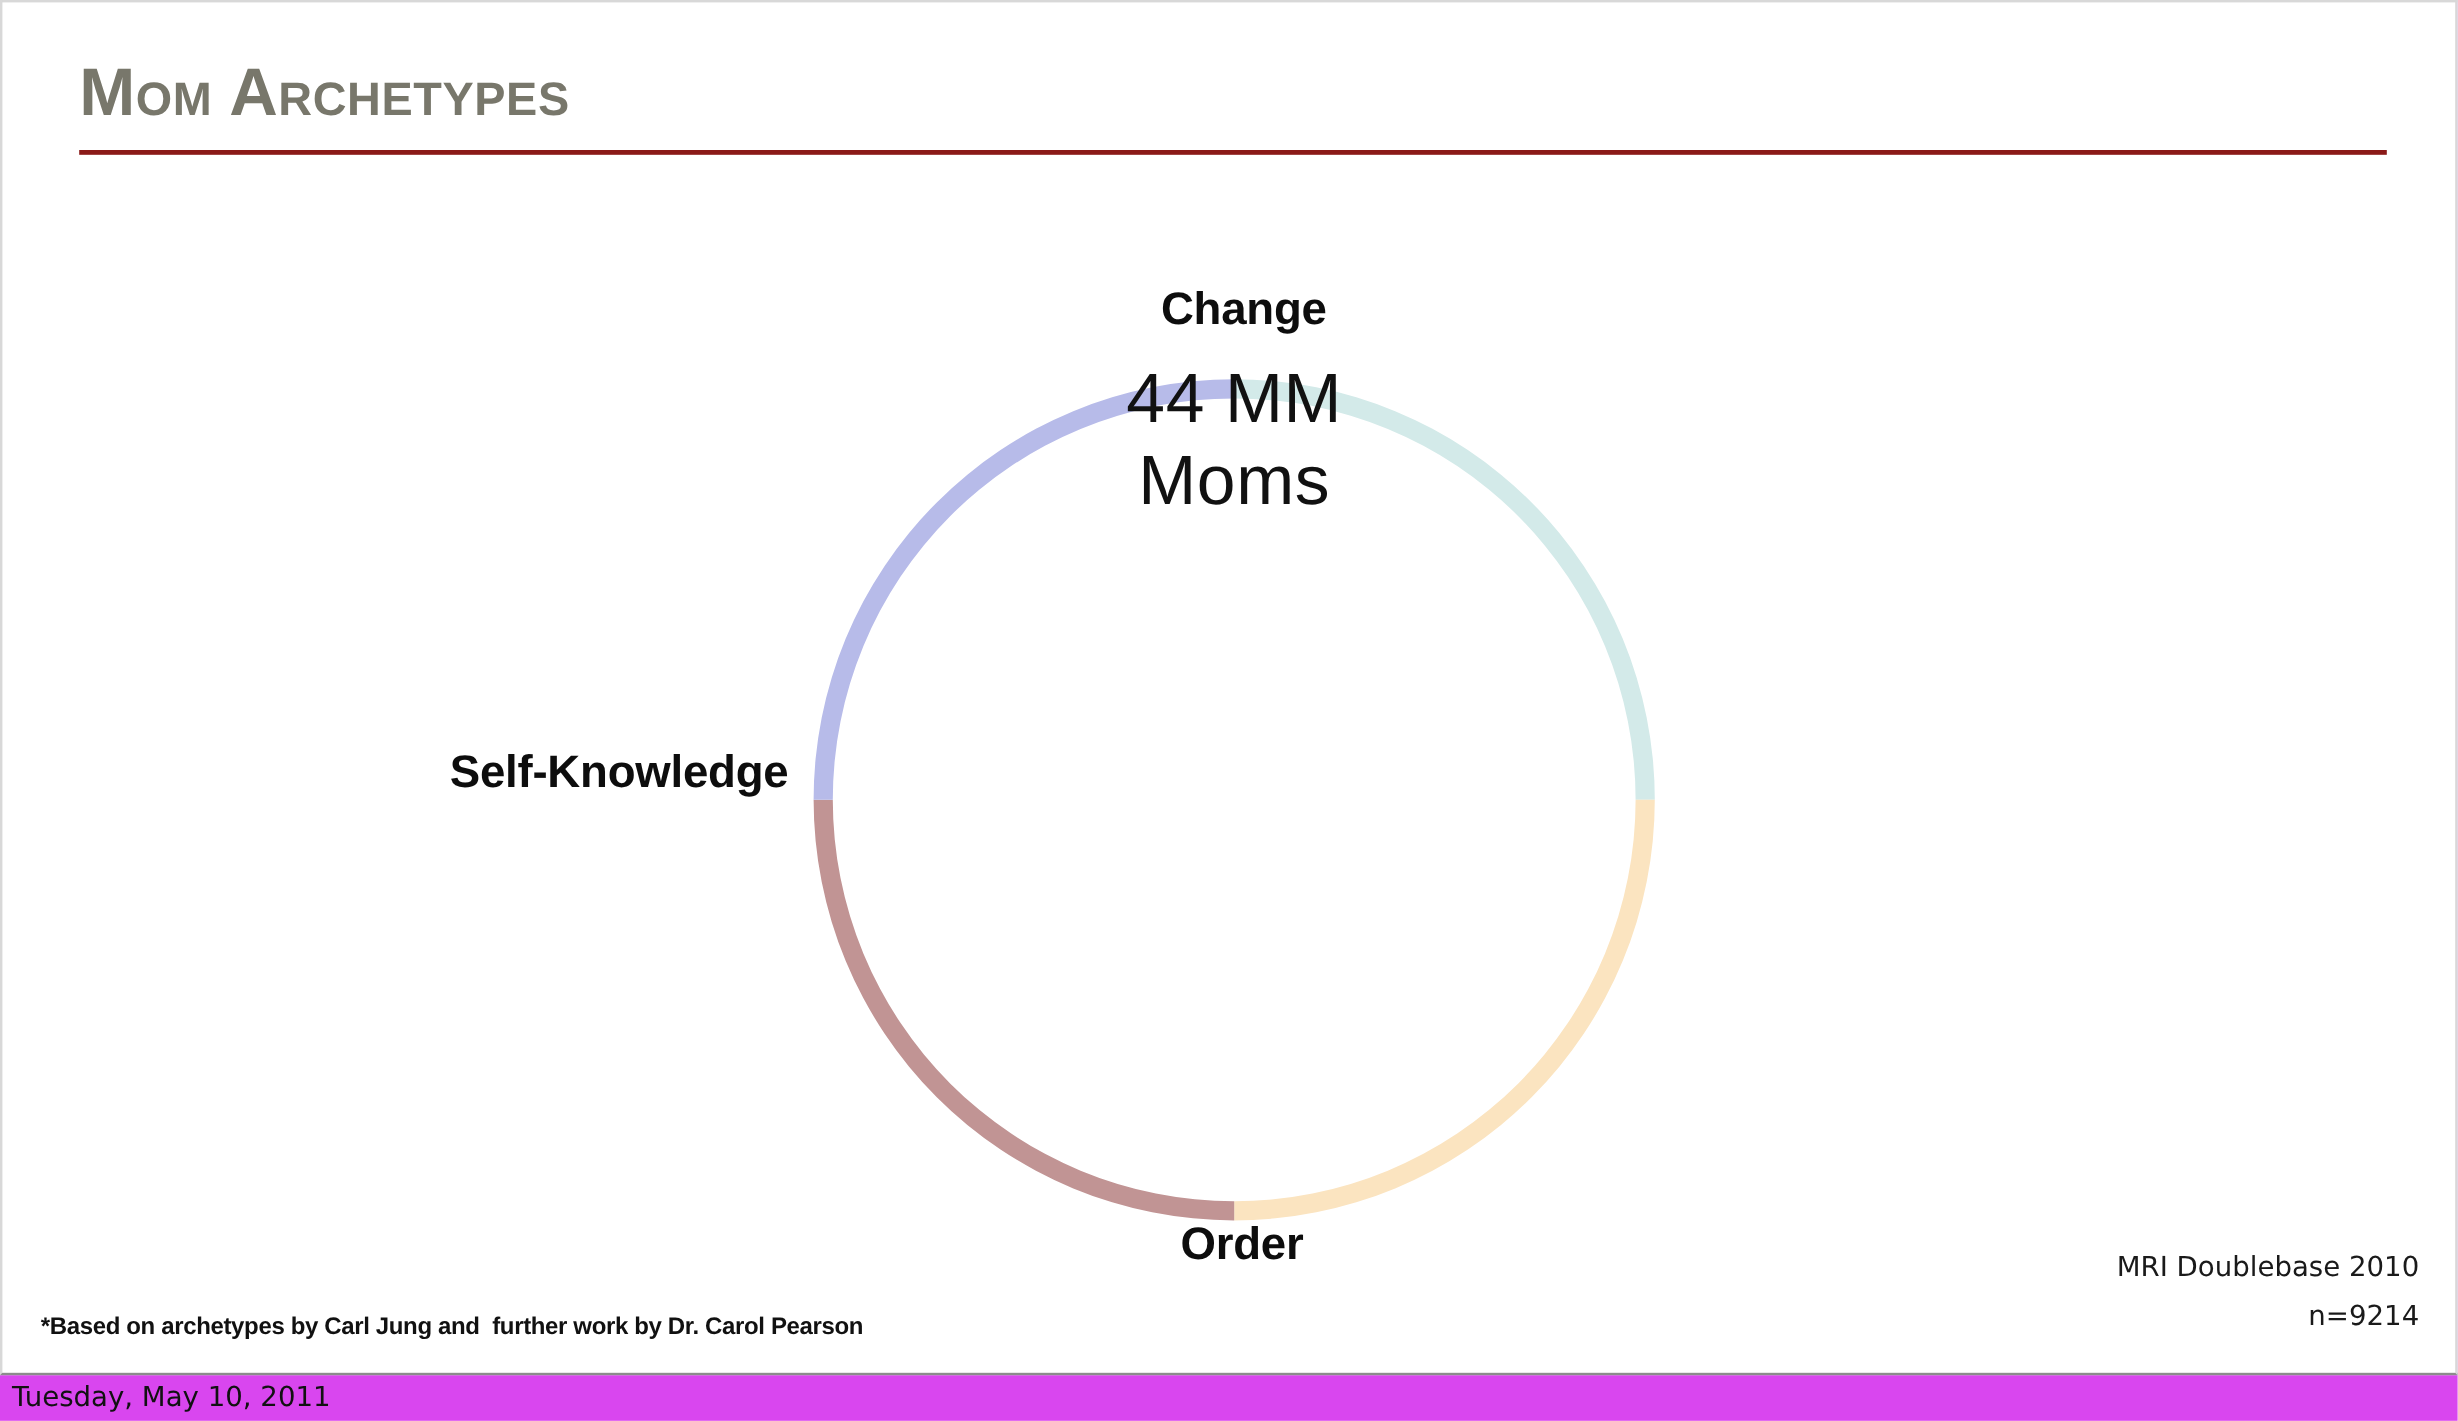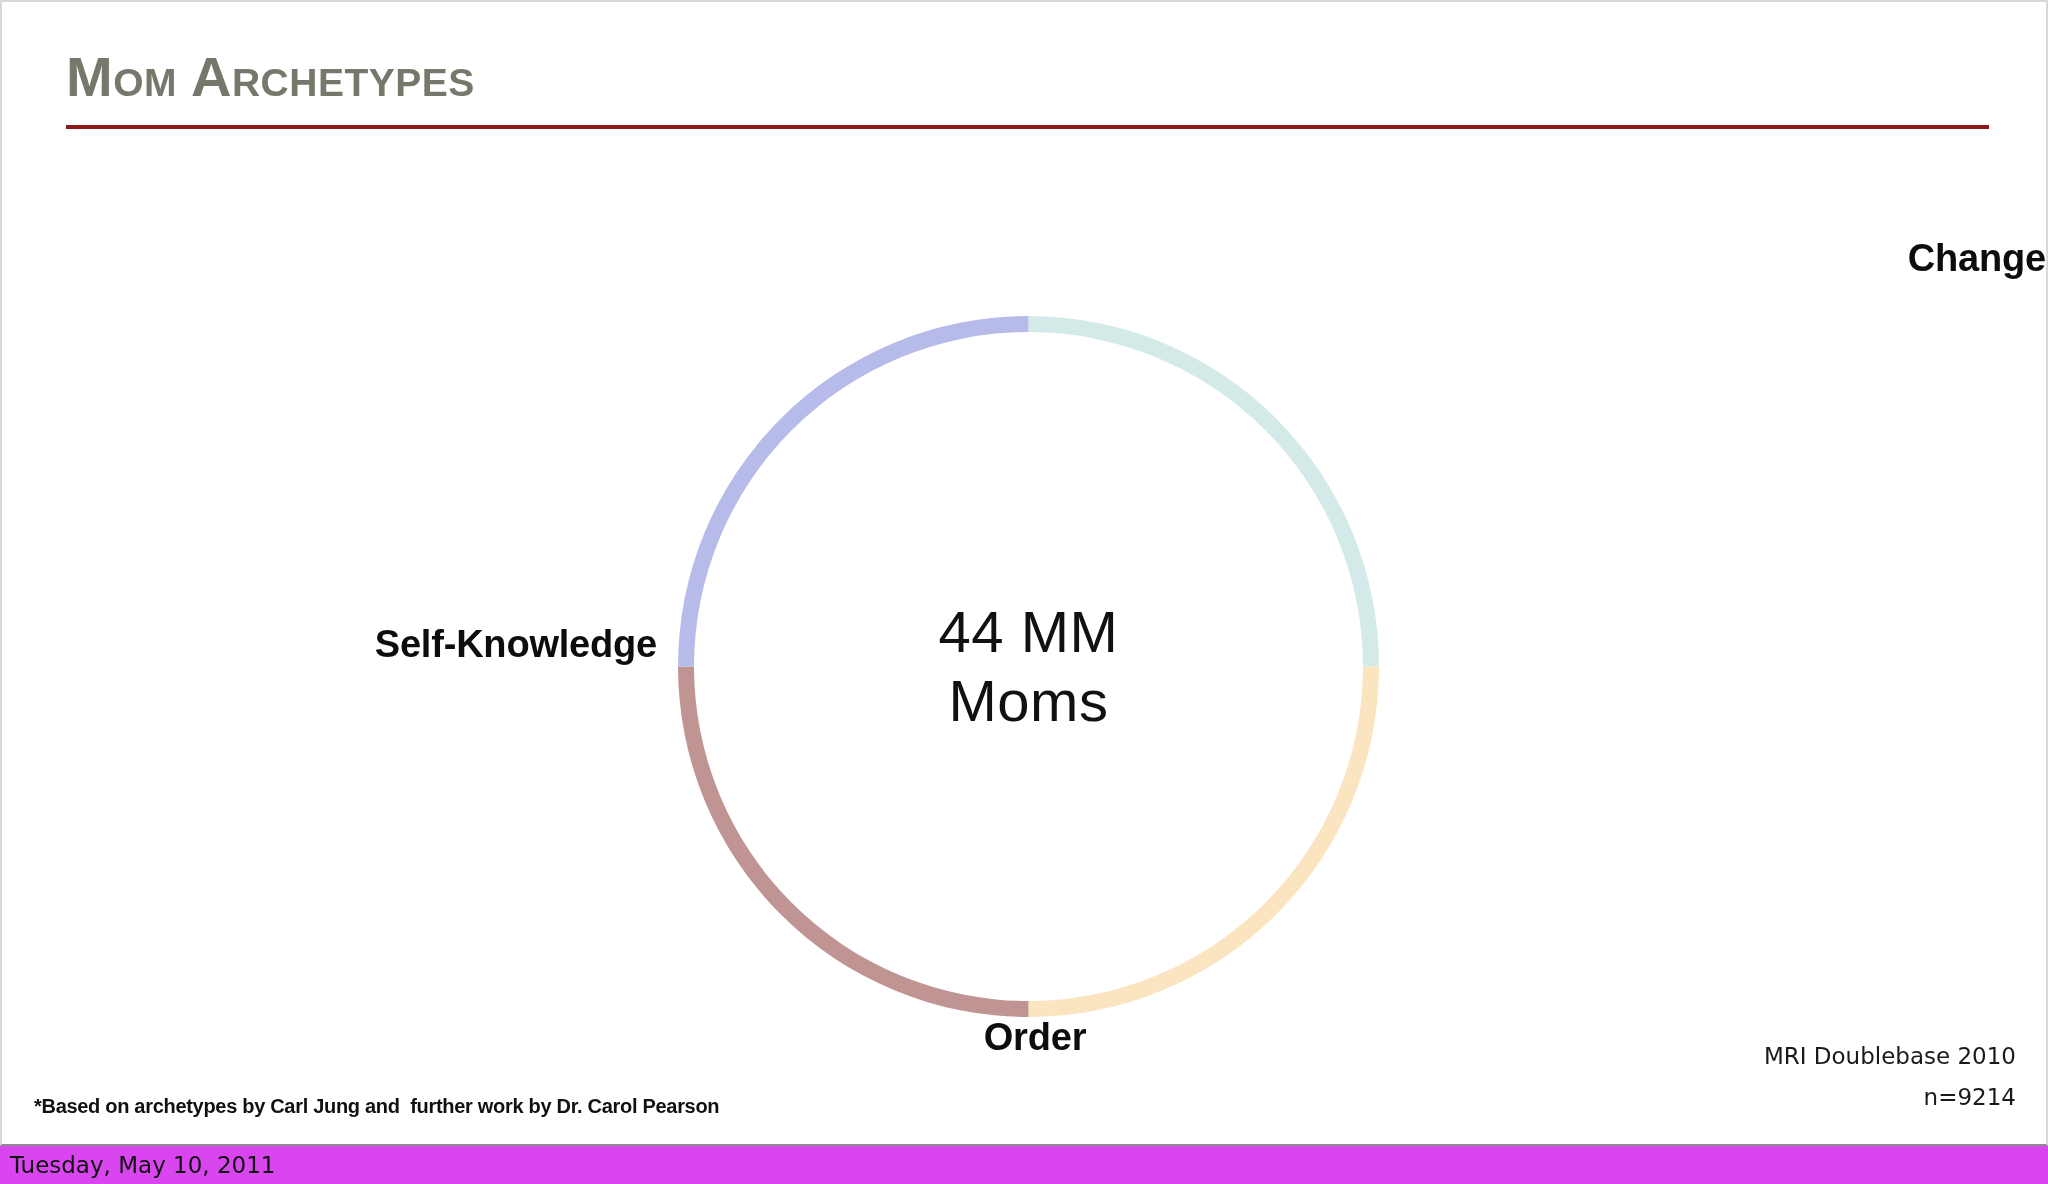--- a/index.html
+++ b/index.html
@@ -76,21 +76,21 @@
 
   #donut-center {
     position: absolute;
     left: 0;
     top: 0;
     width: 735px;
     height: 735px;
     display: flex;
     flex-direction: column;
     align-items: center;
-    justify-content: center;
+    justify-content: flex-start;
     pointer-events: none;
   }
   .center-line {
     font-size: 58px;
     font-weight: 400;
     color: #111111;
     line-height: 1.18;
     text-align: center;
     letter-spacing: 0.5px;
   }
@@ -100,21 +100,21 @@
     position: absolute;
     font-size: 38px;
     font-weight: bold;
     color: #0d0d0d;
     white-space: nowrap;
     letter-spacing: -0.2px;
   }
   #label-change {
     left: 0; right: 0;
     top: 235px;
-    text-align: right;
+    text-align: center;
   }
   #label-change span { display: inline-block; margin-left: 25px; }
 
   #label-order {
     left: 0; right: 3px;
     top: 1014px;
     text-align: center;
   }
   #label-order span { display: inline-block; margin-left: 25px; }
 

